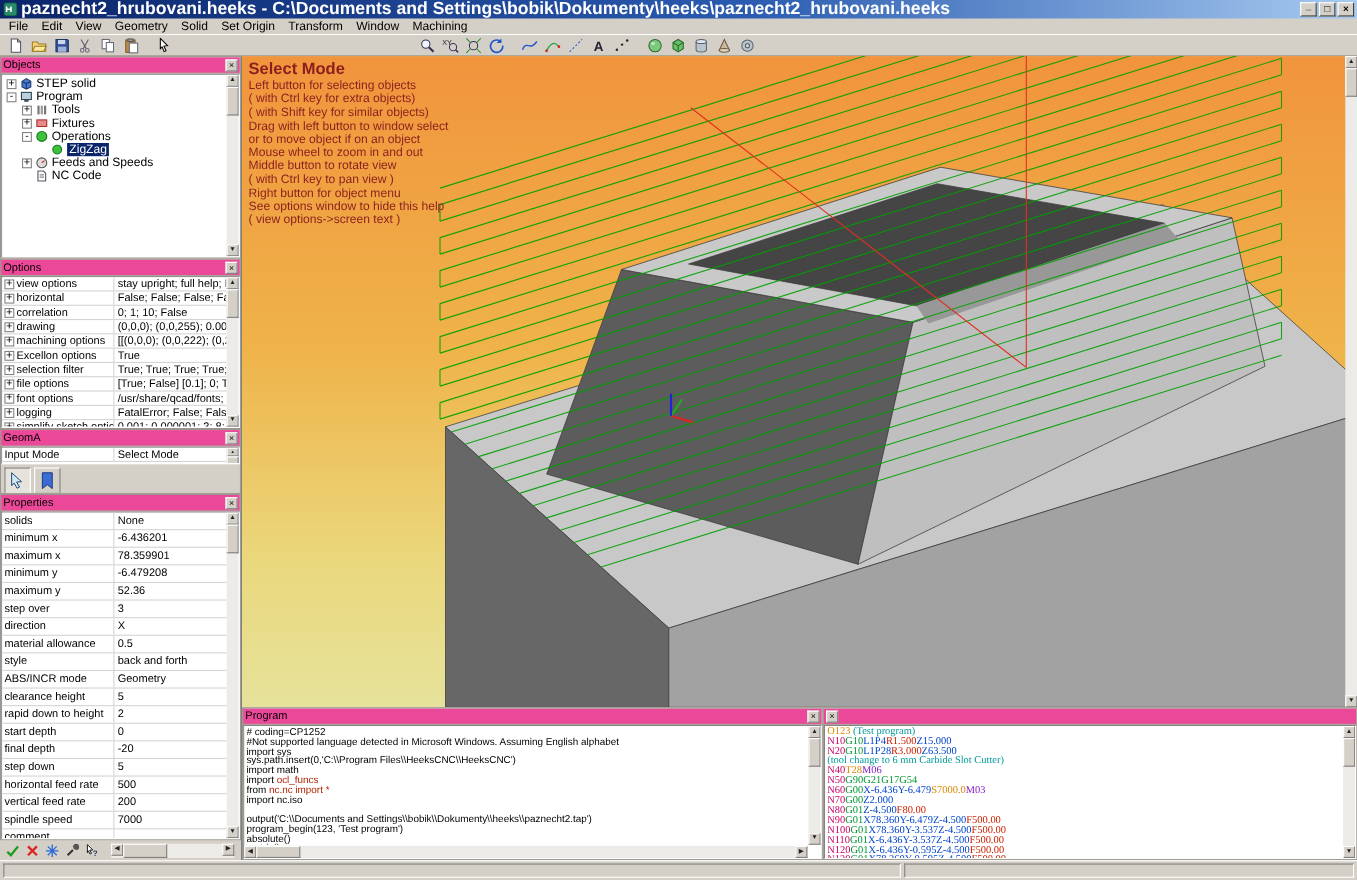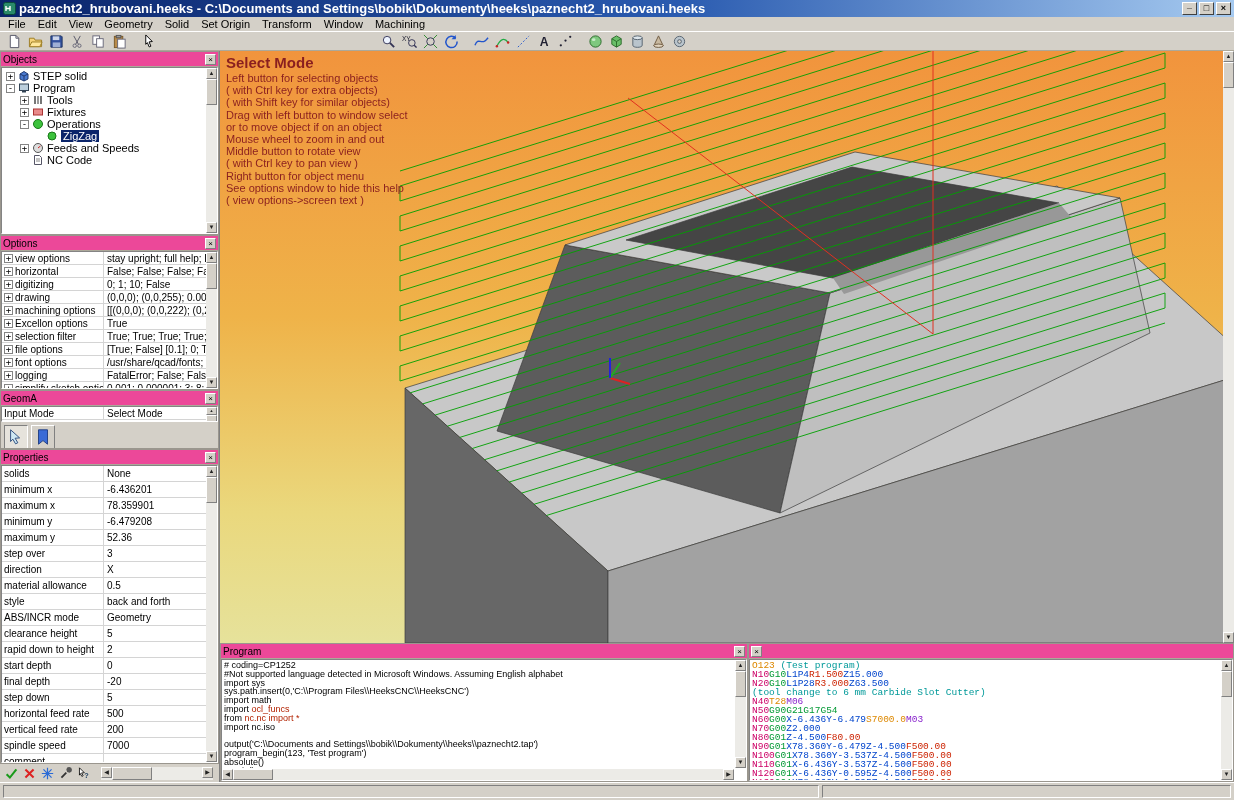--- a/index.html
+++ b/index.html
@@ -1,21 +1,21 @@
 <!DOCTYPE html>
 <html><head>
 <meta charset="utf-8">
 <style>
 *{margin:0;padding:0;box-sizing:border-box}
 html,body{width:1234px;height:800px;overflow:hidden}
 body{font-family:"Liberation Sans",sans-serif;background:#d4d0c8;position:relative;font-size:11px}
 
 
 .titlebar{height:17px;background:linear-gradient(90deg,#0a246a,#2a5bb0 55%,#a6caf0);display:flex;align-items:center;padding:0 3px;gap:3px}
-.titlebar .title{color:#fff;font-size:13px;font-weight:bold;white-space:nowrap;overflow:hidden;flex:1}
+.titlebar .title{color:#fff;font-size:16px;font-weight:bold;white-space:nowrap;overflow:hidden;flex:1}
 .appicon{width:13px;height:13px;flex:none}
 .winbtns{display:flex;gap:2px}
 .wbtn{width:15px;height:13px;background:#d4d0c8;border:1px solid;border-color:#fff #404040 #404040 #fff;font-size:9px;line-height:10px;text-align:center;font-weight:bold;color:#000}
 .wbtn.min::before{content:"_";position:relative;top:-3px}
 .wbtn.max::before{content:"□"}
 .wbtn.cls::before{content:"×"}
 
 
 .menubar{height:15px;background:#d4d0c8;display:flex;align-items:center;padding-left:2px;border-bottom:1px solid #fff}
 .menu-item{font-size:11px;padding:1px 6px;white-space:nowrap}
@@ -90,21 +90,21 @@
 svg.scene{position:absolute;top:0;left:0;width:100%;height:100%}
 .helptext{position:absolute;left:6px;top:3px;color:#8a1f1f;z-index:3}
 .help-title{font-size:15px;font-weight:bold;margin-bottom:1px}
 .help-line{font-size:11px;line-height:12.2px;white-space:nowrap}
 
 
 .bottys{height:139px;flex:none;display:flex}
 .panel.program{width:528px;flex:none}
 .panel.output{flex:1}
 .codebody{position:absolute;top:1px;left:2px;right:12px;bottom:12px;overflow:hidden;font-size:9px;line-height:8.8px;white-space:pre}
-.output .codebody{bottom:0;font-family:Liberation Mono, monospace;font-size:9.5px;line-height:9px}
+.output .codebody{bottom:0;font-family:Liberation Serif, serif;font-size:9.5px;line-height:9px}
 .cline{white-space:pre}
 .tk-k{color:#000}
 .tk-r2{color:#b22200}
 .tk-n{color:#cc0066}
 .tk-g{color:#009933}
 .tk-b{color:#0044cc}
 .tk-r{color:#cc2200}
 .tk-s{color:#dd8800}
 .tk-m{color:#8822cc}
 .tk-c{color:#009999}
@@ -421,21 +421,21 @@
             <div class="grow">
               <div class="gname">
                 <span class="pmbox">+</span>
                 <span>horizontal</span>
               </div>
               <div class="gval">False; False; False; False; False</div>
             </div>
             <div class="grow">
               <div class="gname">
                 <span class="pmbox">+</span>
-                <span>digitizing</span>
+                <span>correlation</span>
               </div>
               <div class="gval">0; 1; 10; False</div>
             </div>
             <div class="grow">
               <div class="gname">
                 <span class="pmbox">+</span>
                 <span>drawing</span>
               </div>
               <div class="gval">(0,0,0); (0,0,255); 0.000001; (0</div>
             </div>

